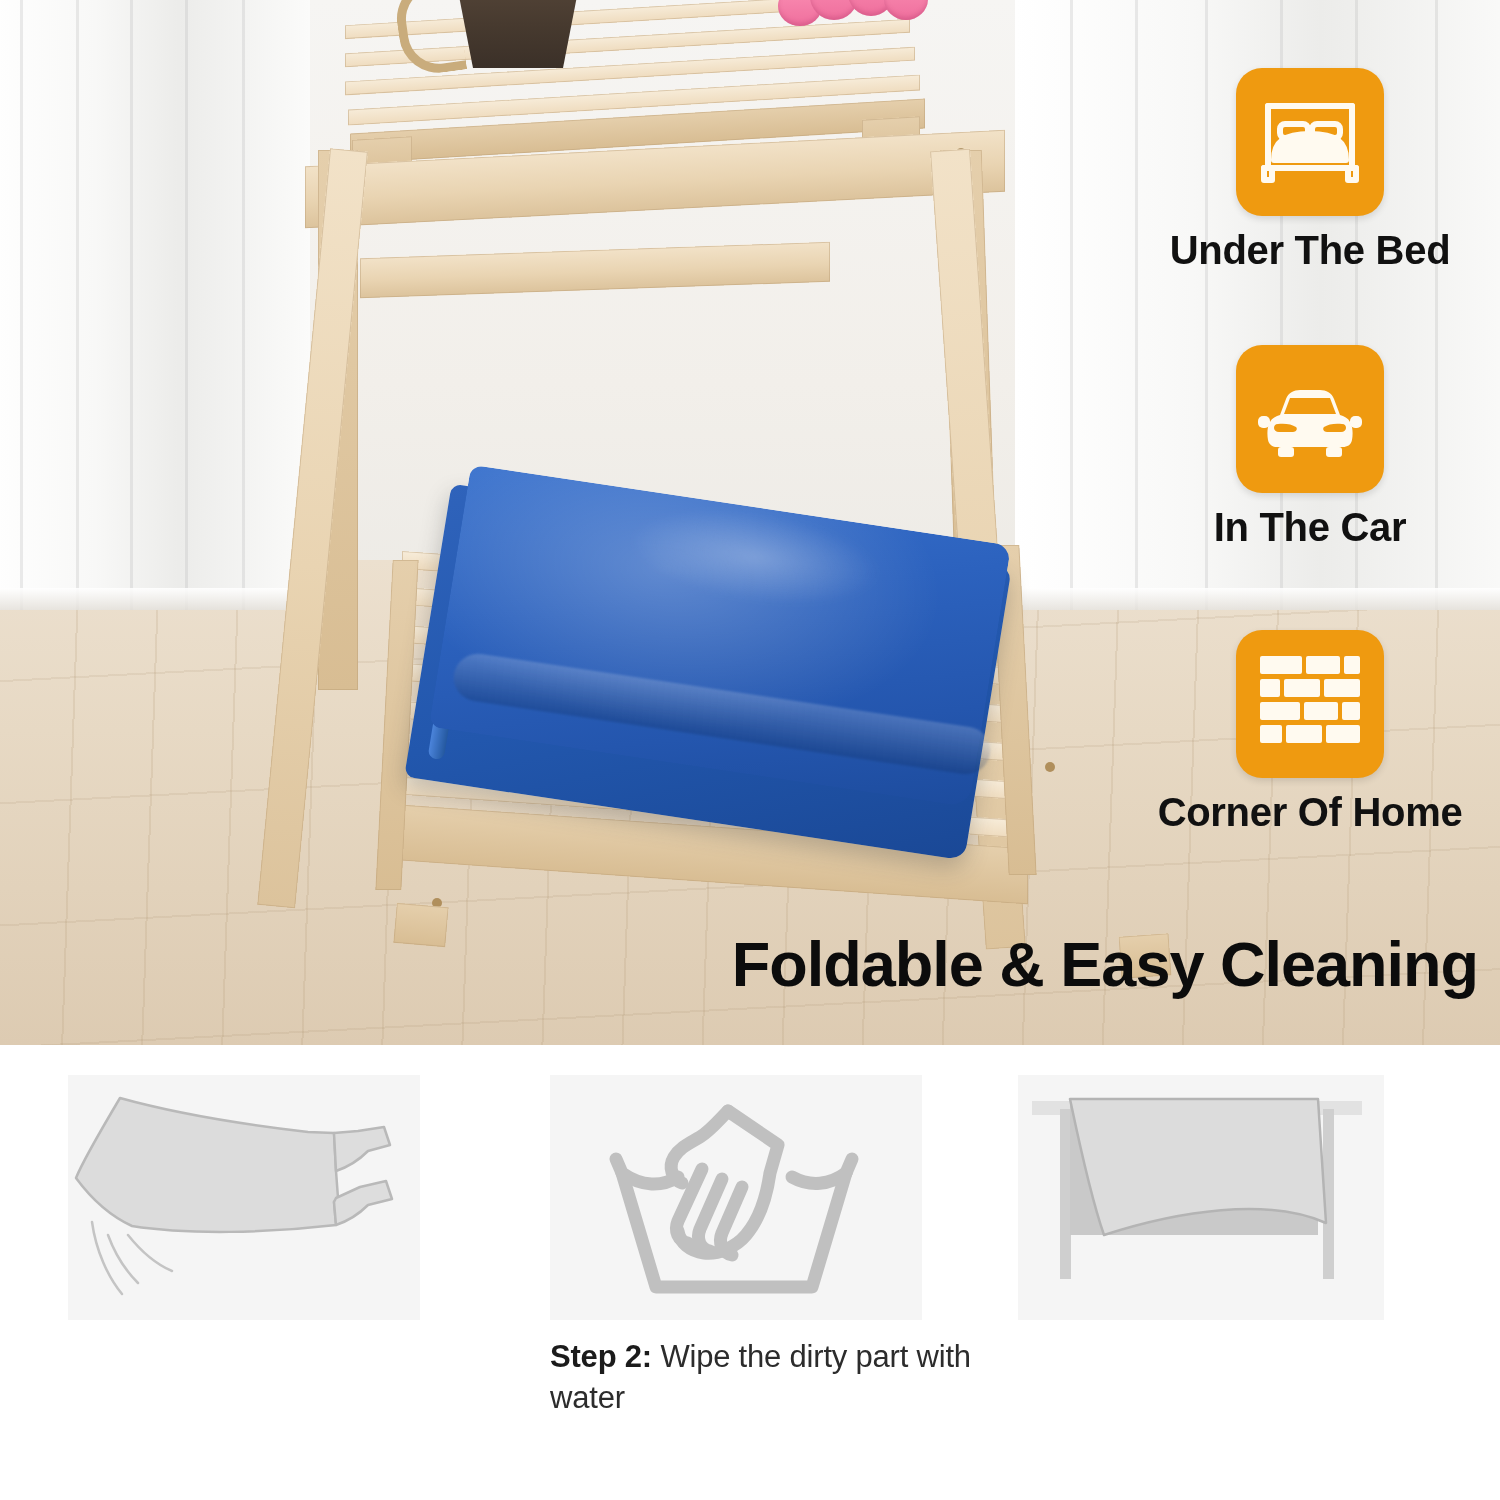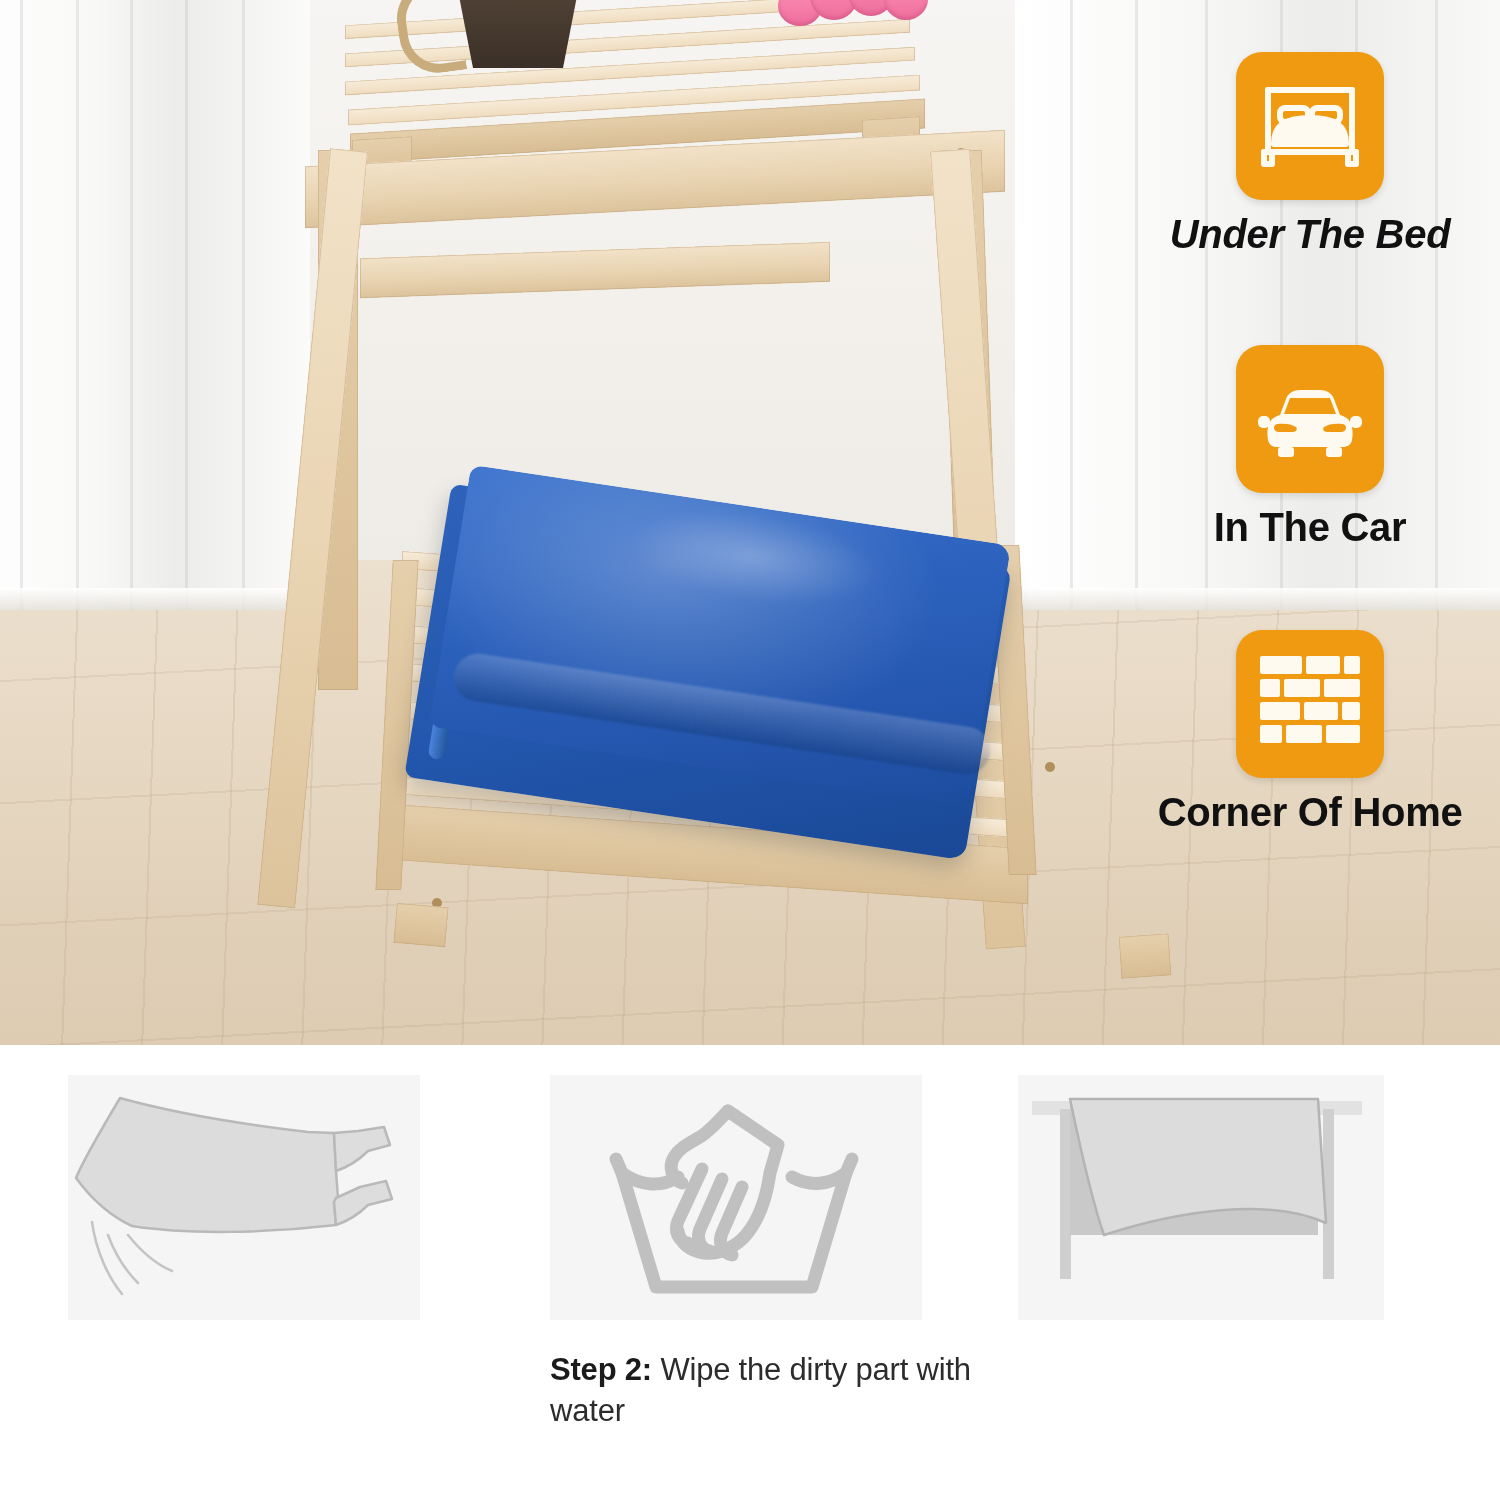--- a/index.html
+++ b/index.html
@@ -168,21 +168,21 @@
     left: 1120px;
     top: 50px;
     width: 380px;
     height: 830px;
   }
   .feature {
     position: absolute;
     width: 380px;
     text-align: center;
   }
-  .feature.f1 { top: 2px; font-style: italic; }
+  .feature.f1 { top: 18px; }
   .feature.f2 { top: 295px; }
   .feature.f3 { top: 580px; }
   .badge {
     width: 148px;
     height: 148px;
     margin: 0 auto 12px auto;
     border-radius: 26px;
     background: #ef9a10;
     display: flex;
     align-items: center;
@@ -234,21 +234,21 @@
     width: 352px;
     height: 245px;
     margin-top: 30px;
     background: #f5f5f5;
     overflow: hidden;
   }
   .step.s2 .step-figure { width: 372px; }
   .step.s3 .step-figure { width: 366px; }
 
   .step-caption {
-    margin-top: 30px;
+    margin-top: 17px;
     font-size: 31px;
     color: #2c2c2c;
     line-height: 1.32;
     letter-spacing: -0.2px;
   }
   .step-caption .lead {
     font-weight: bold;
     color: #1b1b1b;
   }
   .step.s1 .step-caption { margin-top: 46px; }
@@ -396,20 +396,21 @@
               <rect x="2" y="71" width="22" height="18" rx="2"></rect>
               <rect x="28" y="71" width="36" height="18" rx="2"></rect>
               <rect x="68" y="71" width="34" height="18" rx="2"></rect>
             </g>
           </svg>
         </div>
         <div class="feature-label">Corner Of Home</div>
       </div>
     </div>
 
+    <div class="headline">Foldable &amp; Easy Cleaning</div>
   </div>
 
   <div class="steps">
 
     <div class="step s1">
       <div class="step-figure">
         <svg width="352" height="245" viewBox="0 0 352 245">
           <path d="M52 23 C30 60 14 88 8 103 C22 122 40 140 64 151
                    C120 160 200 158 268 150 L266 127 L270 123 L268 96 L266 58 L240 57
                    C180 50 106 38 52 23 Z" fill="#dcdcdc" stroke="#b9b9b9" stroke-width="2.5" stroke-linejoin="round"></path>

